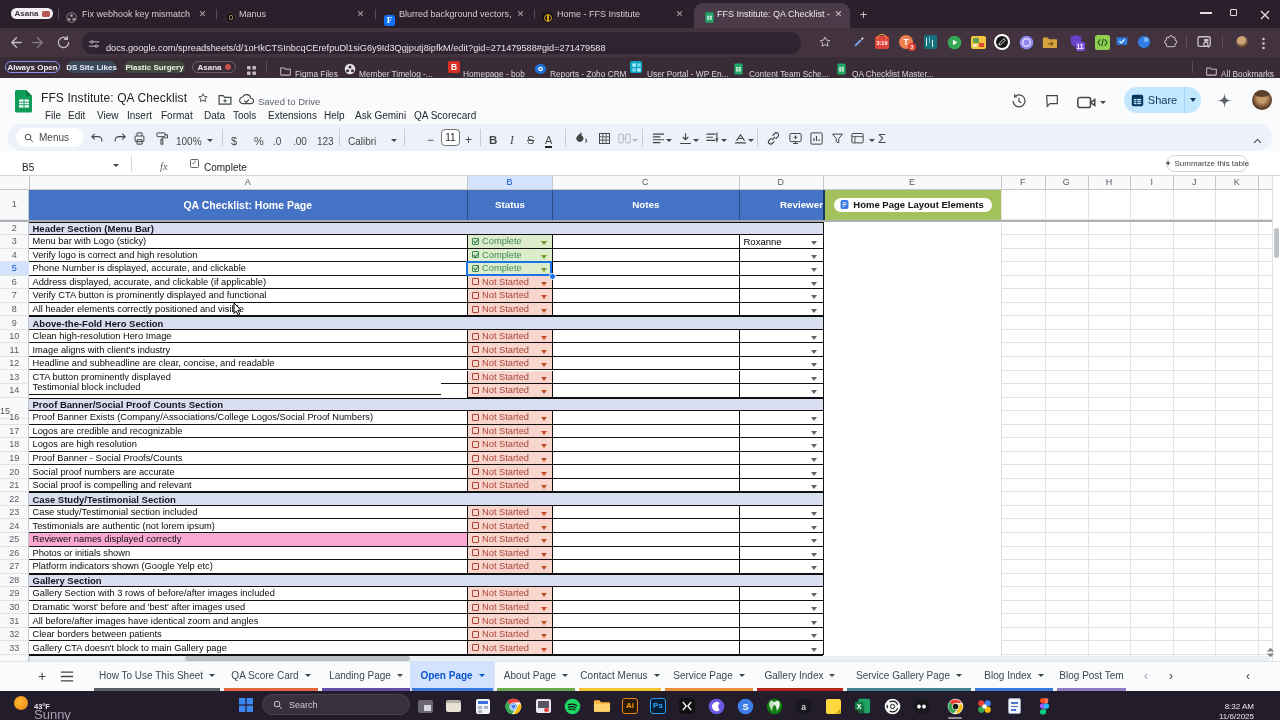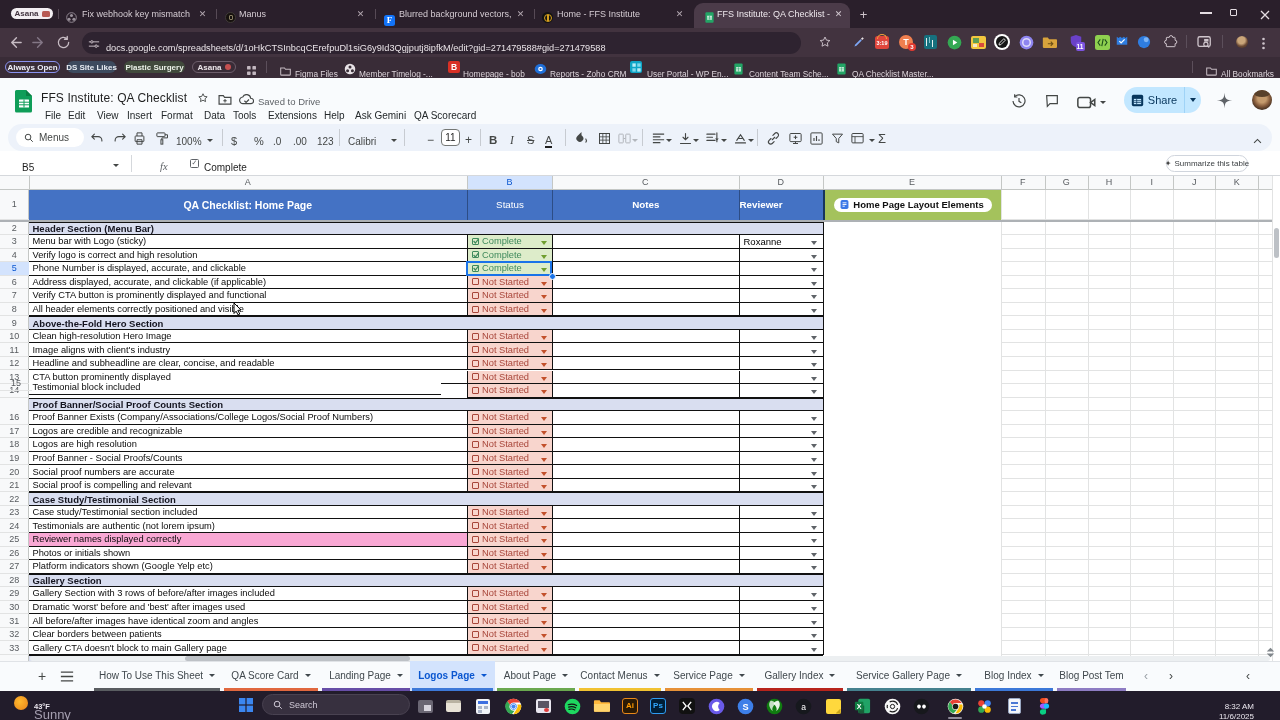--- a/index.html
+++ b/index.html
@@ -464,26 +464,26 @@
 <div class="ab" style="left:1173px;top:176px;width:1px;height:13.5px;background:#c4c7c5"></div>
 <div class="ab" style="left:1215.4px;top:176px;width:1px;height:13.5px;background:#c4c7c5"></div>
 <div class="ab" style="left:1258px;top:176px;width:1px;height:13.5px;background:#c4c7c5"></div>
 <div class="ab" style="left:1272px;top:176px;width:1px;height:13.5px;background:#c4c7c5"></div>
 <div class="ab" style="left:0;top:189.5px;width:28.5px;height:471.5px;background:#f8f9fa;border-right:1px solid #c4c7c5"></div>
 <div class="ab" style="left:28.5px;top:189.5px;width:794.5px;height:30px;background:#4472c4"></div>
 <div class="ab" style="left:28.5px;top:189.5px;width:438.5px;height:30px;display:flex;align-items:center;justify-content:center">
     <span style="color:#fff;font-weight:bold;font-size:10.5px">QA Checklist: Home Page</span>
   </div>
 <div class="ab" style="left:467px;top:189.5px;width:85px;height:30px;display:flex;align-items:center;justify-content:center;border-left:1px solid #2d4d85">
-    <span style="color:#fff;font-weight:normal;font-size:9.8px">Status</span>
+    <span style="color:#fff;font-weight:bold;font-size:9.8px">Status</span>
   </div>
 <div class="ab" style="left:552px;top:189.5px;width:186.5px;height:30px;display:flex;align-items:center;justify-content:center;border-left:1px solid #2d4d85">
     <span style="color:#fff;font-weight:bold;font-size:9.8px">Notes</span>
   </div>
-<div class="ab" style="left:738.5px;top:189.5px;width:84.5px;height:30px;display:flex;align-items:center;justify-content:flex-start;border-left:1px solid #2d4d85">
+<div class="ab" style="left:738.5px;top:189.5px;width:84.5px;height:30px;display:flex;align-items:center;justify-content:flex-end;border-left:1px solid #2d4d85">
     <span style="color:#fff;font-weight:bold;font-size:9.8px">Reviewer</span>
   </div>
 <div class="ab" style="left:823px;top:189.5px;width:178px;height:30px;background:#a4c25c;border-left:2.5px solid #17365d;display:flex;align-items:center;justify-content:center">
     <span style="background:#fff;border-radius:8px;padding:1.5px 8px 1.5px 6px;display:flex;align-items:center;gap:4px">
       <svg width="9" height="9" viewBox="0 0 16 16">
         <rect x="1" y="0" width="14" height="16" rx="3" fill="#3b78e7"></rect>
         <path d="M4.5 5h7M4.5 8h7M4.5 11h4" stroke="#fff" stroke-width="1.6"></path>
       </svg>
       <span style="font-size:9.5px;font-weight:bold;color:#111">Home Page Layout Elements</span>
     </span>
@@ -953,21 +953,21 @@
   </div>
 <div class="ab" style="left:0;top:356.95px;width:28.5px;height:13.54px;background:transparent;display:flex;align-items:center;justify-content:center;border-bottom:1px solid #e2e3e3">
     <span style="font-size:9px;color:#575b5f">12</span>
   </div>
 <div class="ab" style="left:0;top:370.50px;width:28.5px;height:13.54px;background:transparent;display:flex;align-items:center;justify-content:center;border-bottom:1px solid #e2e3e3">
     <span style="font-size:9px;color:#575b5f">13</span>
   </div>
 <div class="ab" style="left:0;top:384.04px;width:28.5px;height:13.54px;background:transparent;display:flex;align-items:center;justify-content:center;border-bottom:1px solid #e2e3e3">
     <span style="font-size:9px;color:#575b5f">14</span>
   </div>
-<div class="ab" style="left:0;top:377px;width:32px;height:13.54px;background:transparent;display:flex;align-items:center;justify-content:center;border-bottom:1px solid #e2e3e3">
+<div class="ab" style="left:0;top:405px;width:32px;height:13.54px;background:transparent;display:flex;align-items:center;border-bottom:1px solid #e2e3e3">
     <span style="font-size:9px;color:#575b5f">15</span>
   </div>
 <div class="ab" style="left:0;top:411.13px;width:28.5px;height:13.54px;background:transparent;display:flex;align-items:center;justify-content:center;border-bottom:1px solid #e2e3e3">
     <span style="font-size:9px;color:#575b5f">16</span>
   </div>
 <div class="ab" style="left:0;top:424.68px;width:28.5px;height:13.54px;background:transparent;display:flex;align-items:center;justify-content:center;border-bottom:1px solid #e2e3e3">
     <span style="font-size:9px;color:#575b5f">17</span>
   </div>
 <div class="ab" style="left:0;top:438.22px;width:28.5px;height:13.54px;background:transparent;display:flex;align-items:center;justify-content:center;border-bottom:1px solid #e2e3e3">
     <span style="font-size:9px;color:#575b5f">18</span>
@@ -1047,21 +1047,21 @@
     <span class="tri" style="border-top:3.5px solid #40484d;margin-left:6px"></span>
   </div>
 <div class="ab" style="left:224px;top:688px;width:94px;height:3px;background:#e0673e"></div>
 <div class="ab" style="left:320px;top:661px;width:92px;height:29px;display:flex;align-items:center;justify-content:center">
     <span style="font-size:10px;color:#40484d;font-weight:500;white-space:nowrap">Landing Page</span>
     <span class="tri" style="border-top:3.5px solid #40484d;margin-left:6px"></span>
   </div>
 <div class="ab" style="left:322px;top:688px;width:88px;height:3px;background:#674ea7"></div>
 <div class="ab" style="left:410px;top:661px;width:85px;height:30px;background:#d3e3fd"></div>
 <div class="ab" style="left:410px;top:661px;width:85px;height:29px;display:flex;align-items:center;justify-content:center">
-    <span style="font-size:10px;color:#0b57d0;font-weight:bold;white-space:nowrap">Logos Page</span>
+    <span style="font-size:10px;color:#0b57d0;font-weight:bold;white-space:nowrap">Open Page</span>
     <span class="tri" style="border-top:3.5px solid #0b57d0;margin-left:6px"></span>
   </div>
 <div class="ab" style="left:412px;top:688px;width:81px;height:3px;background:#3c78d8"></div>
 <div class="ab" style="left:495px;top:661px;width:82px;height:29px;display:flex;align-items:center;justify-content:center">
     <span style="font-size:10px;color:#40484d;font-weight:500;white-space:nowrap">About Page</span>
     <span class="tri" style="border-top:3.5px solid #40484d;margin-left:6px"></span>
   </div>
 <div class="ab" style="left:497px;top:688px;width:78px;height:3px;background:#6aa84f"></div>
 <div class="ab" style="left:577px;top:661px;width:86px;height:29px;display:flex;align-items:center;justify-content:center">
     <span style="font-size:10px;color:#40484d;font-weight:500;white-space:nowrap">Contact Menus</span>

